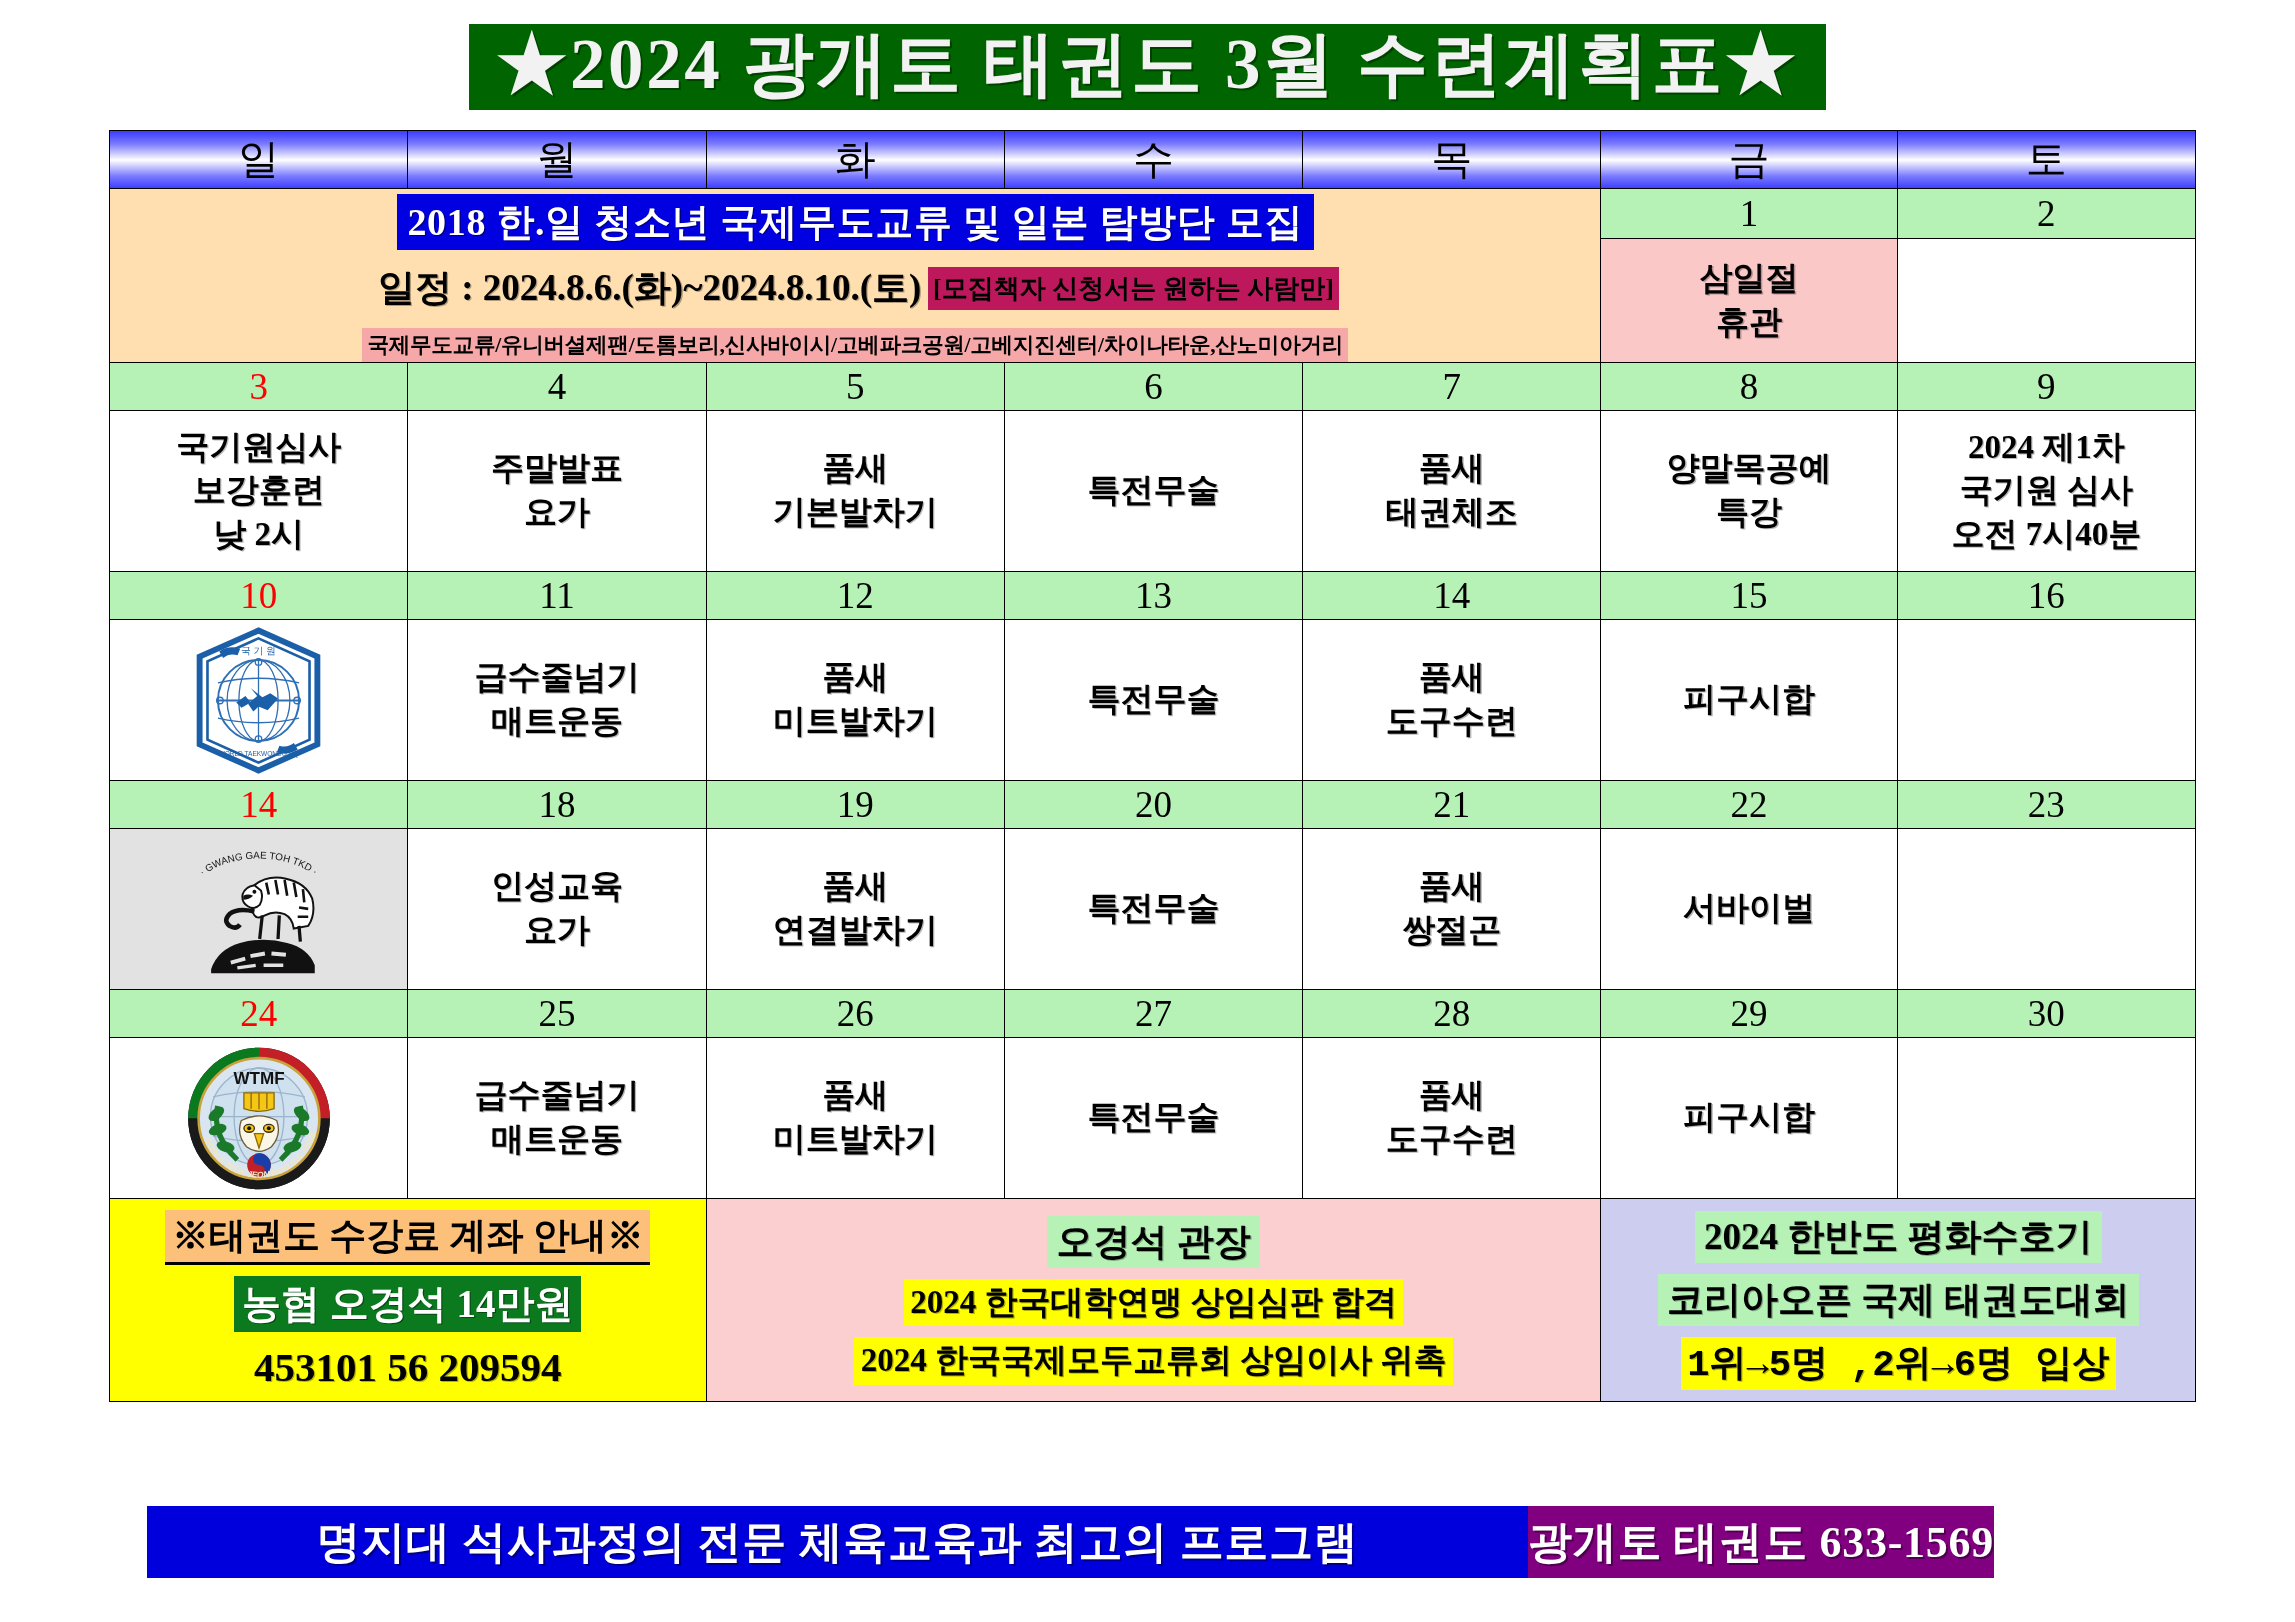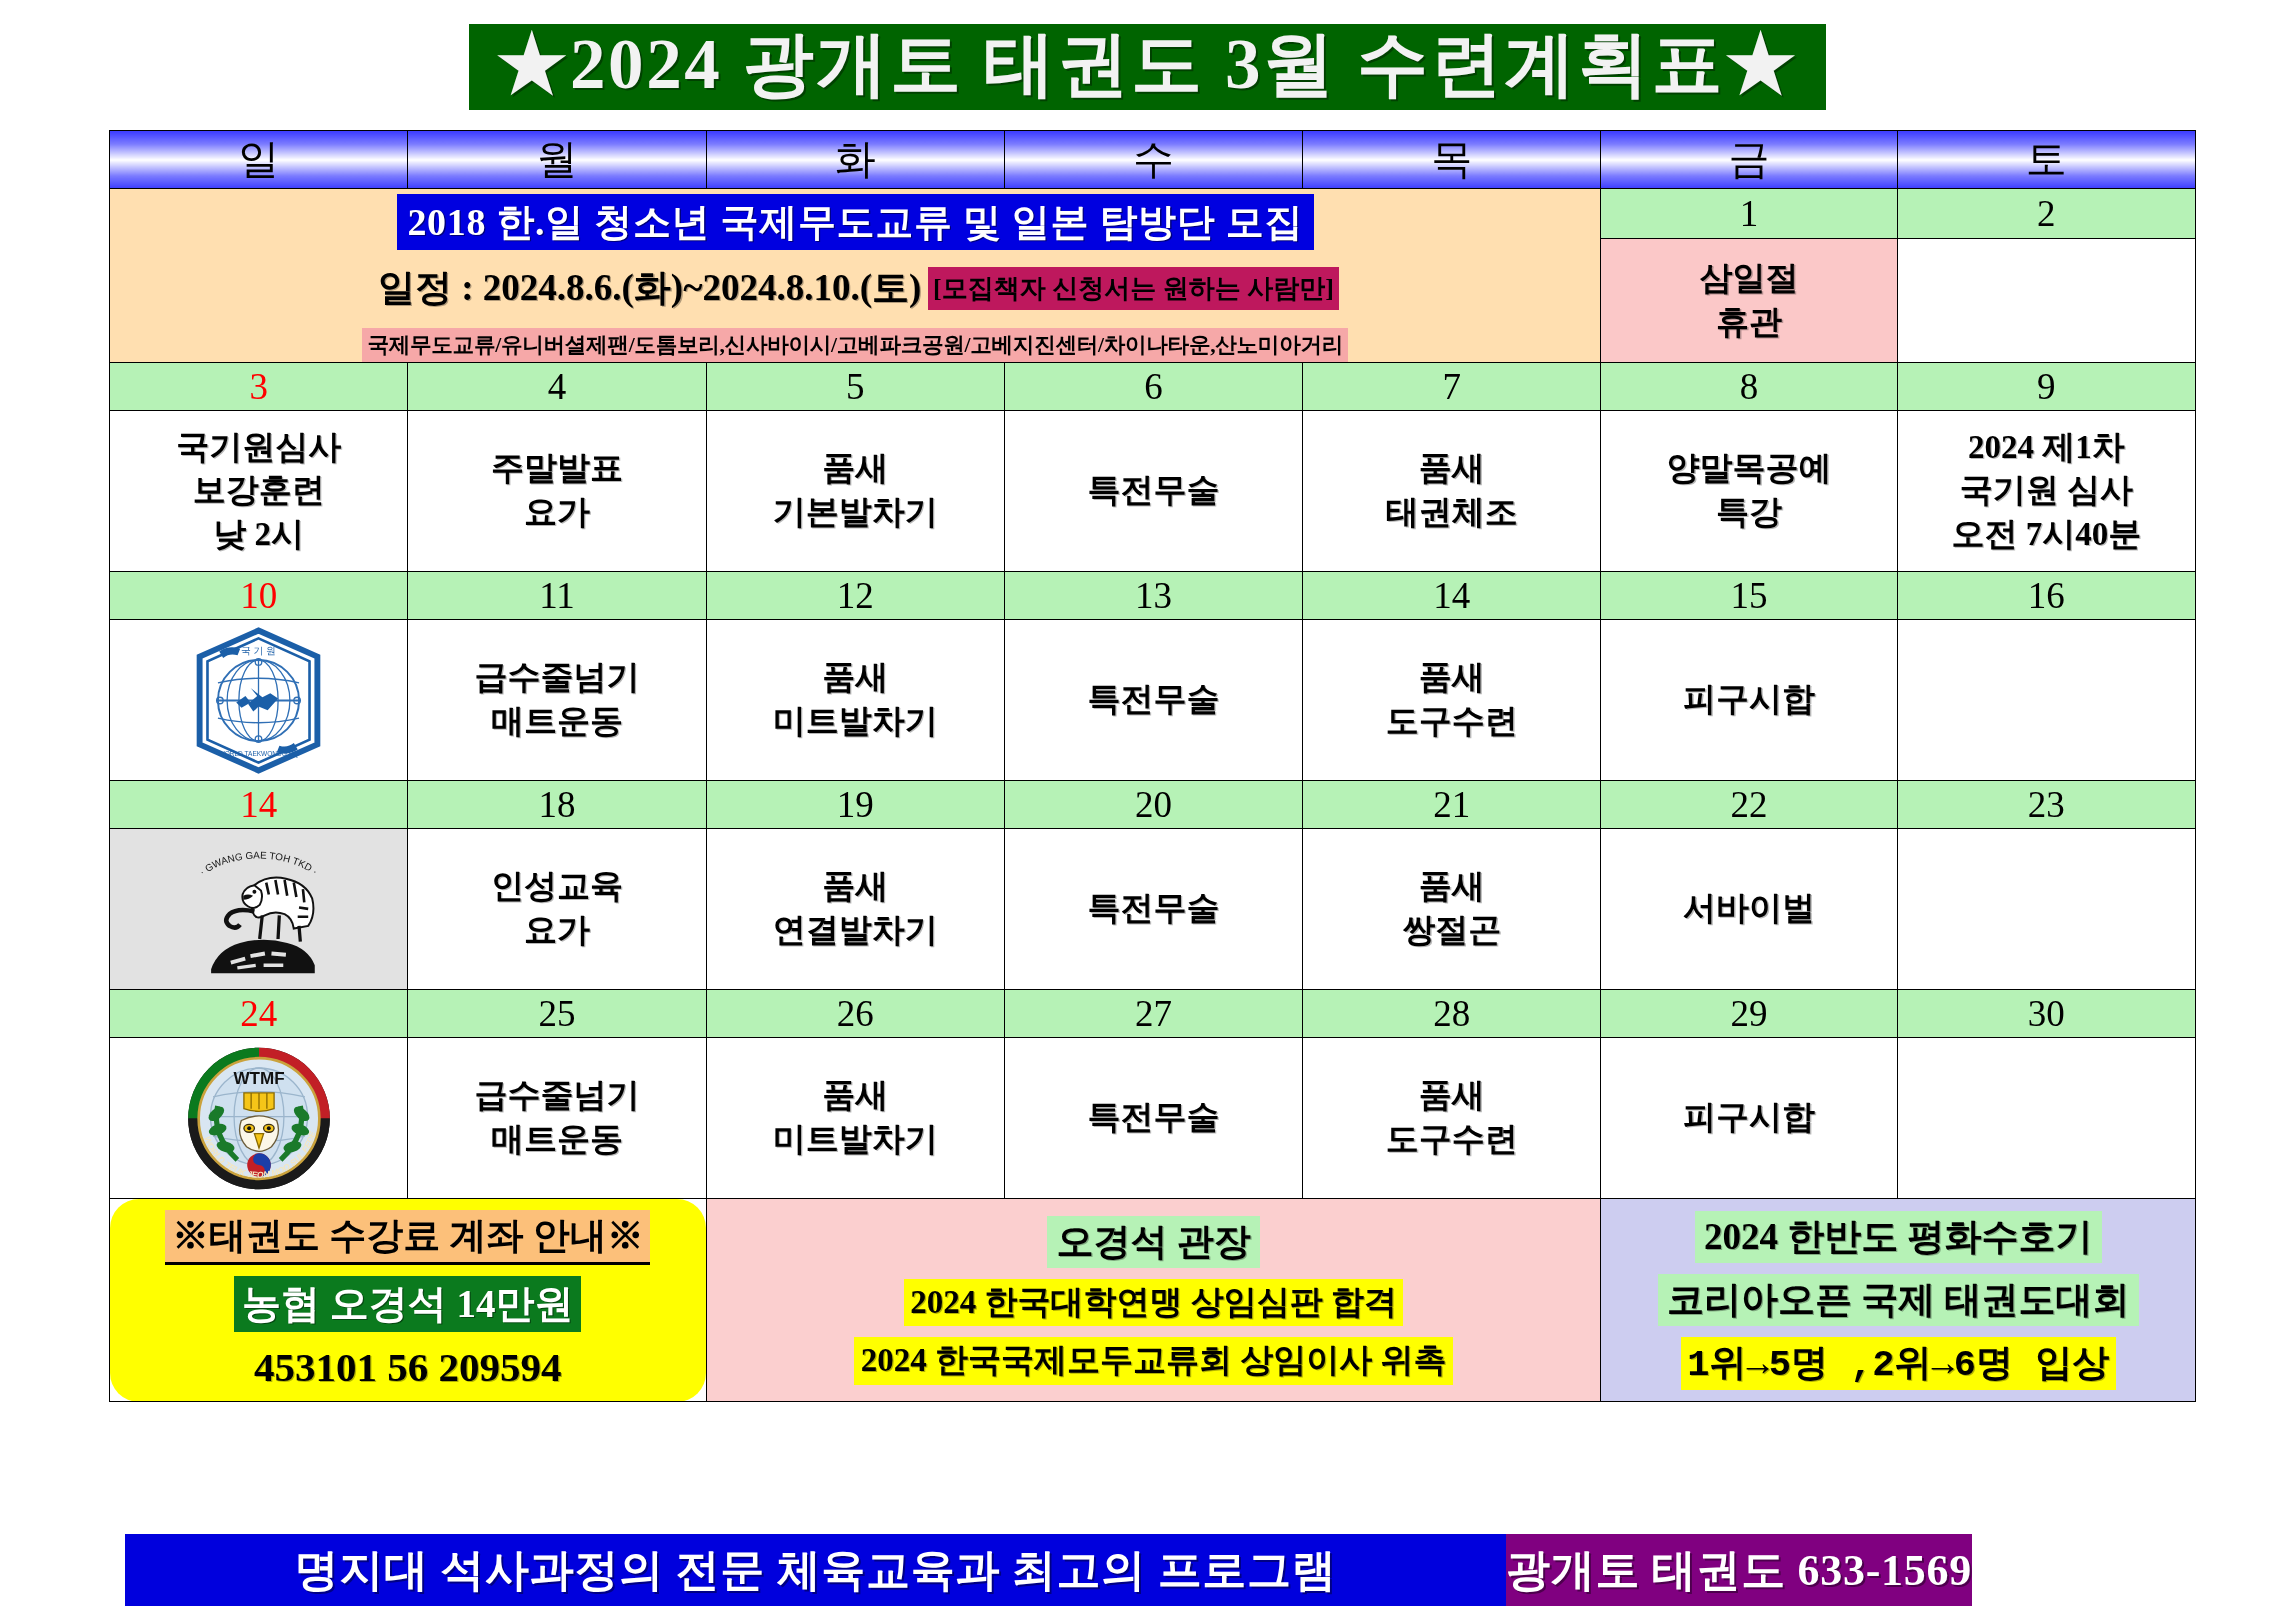--- a/index.html
+++ b/index.html
@@ -81,21 +81,21 @@
   .evt.holiday { background:#fbc8c8; }
   .evt .l { display:block; }
 
   
   .logocell { background:#ffffff; text-align:center; padding:2.6px; }
   .logocell.gray { background:#e2e2e2; }
   .logo-svg { display:block; margin:0 auto; }
 
   
   .foot td { border:1.3px solid #000; vertical-align:middle; text-align:center; }
-  .fbox-yellow { background:#ffff00; height:196px; padding:6.5px 3.9px;border-radius:29px; }
+  .fbox-yellow { background:#ffff00; height:196px; padding:6.5px 3.9px; }
   .fbox-pink   { background:#fbcfcf; height:196px; padding:6.5px 3.9px; }
   .fbox-lav    { background:#cdcdf0; height:196px; padding:6.5px 3.9px; }
 
   .hl-orange { display:inline-block; background:#fcc07a; color:#000;
                font-size:37px; font-weight:bold; padding:1.3px 6.5px;
                border-bottom:3.3px solid #000; }
   .hl-green-dark { display:inline-block; background:#0b7a1e; color:#ffffff;
                font-size:39px; font-weight:bold; padding:1.3px 7.9px;
                text-shadow: 1.3px 1.3px 0 rgba(0,0,0,0.4); }
   .plain-black { display:inline-block; color:#000; font-size:41px;
@@ -104,22 +104,22 @@
                font-size:37px; font-weight:bold; padding:1.3px 9.2px;
                text-shadow: 1.3px 1.3px 0 rgba(0,0,0,0.3); }
   .hl-yellow { display:inline-block; background:#ffff00; color:#000;
                font-size:33px; font-weight:bold; padding:1.3px 6.5px;
                text-shadow: 1.3px 1.3px 0 rgba(0,0,0,0.3); }
   .hl-yellow.big { font-size:37px;font-family:Liberation Mono, monospace; }
   .frow { margin:10.5px 0; }
 
   
   .banner {
-    position:absolute; left:125px; top:1506px;
-    width:1705px; height:72px; display:flex;margin-top:28px;
+    position:absolute; left:147px; top:1506px;
+    width:1705px; height:72px; display:flex;
   }
   .banner .blue {
     background:#0000dd; color:#ffffff; flex:0 0 1381px;
     font-size:44px; font-weight:bold; letter-spacing:0.7px;
     display:flex; align-items:center; justify-content:center;
     text-shadow: 2px 2px 0 rgba(0,0,0,0.4);
     white-space:nowrap;
   }
   .banner .purple {
     background:#800080; color:#ffffff; flex:1 1 auto;

